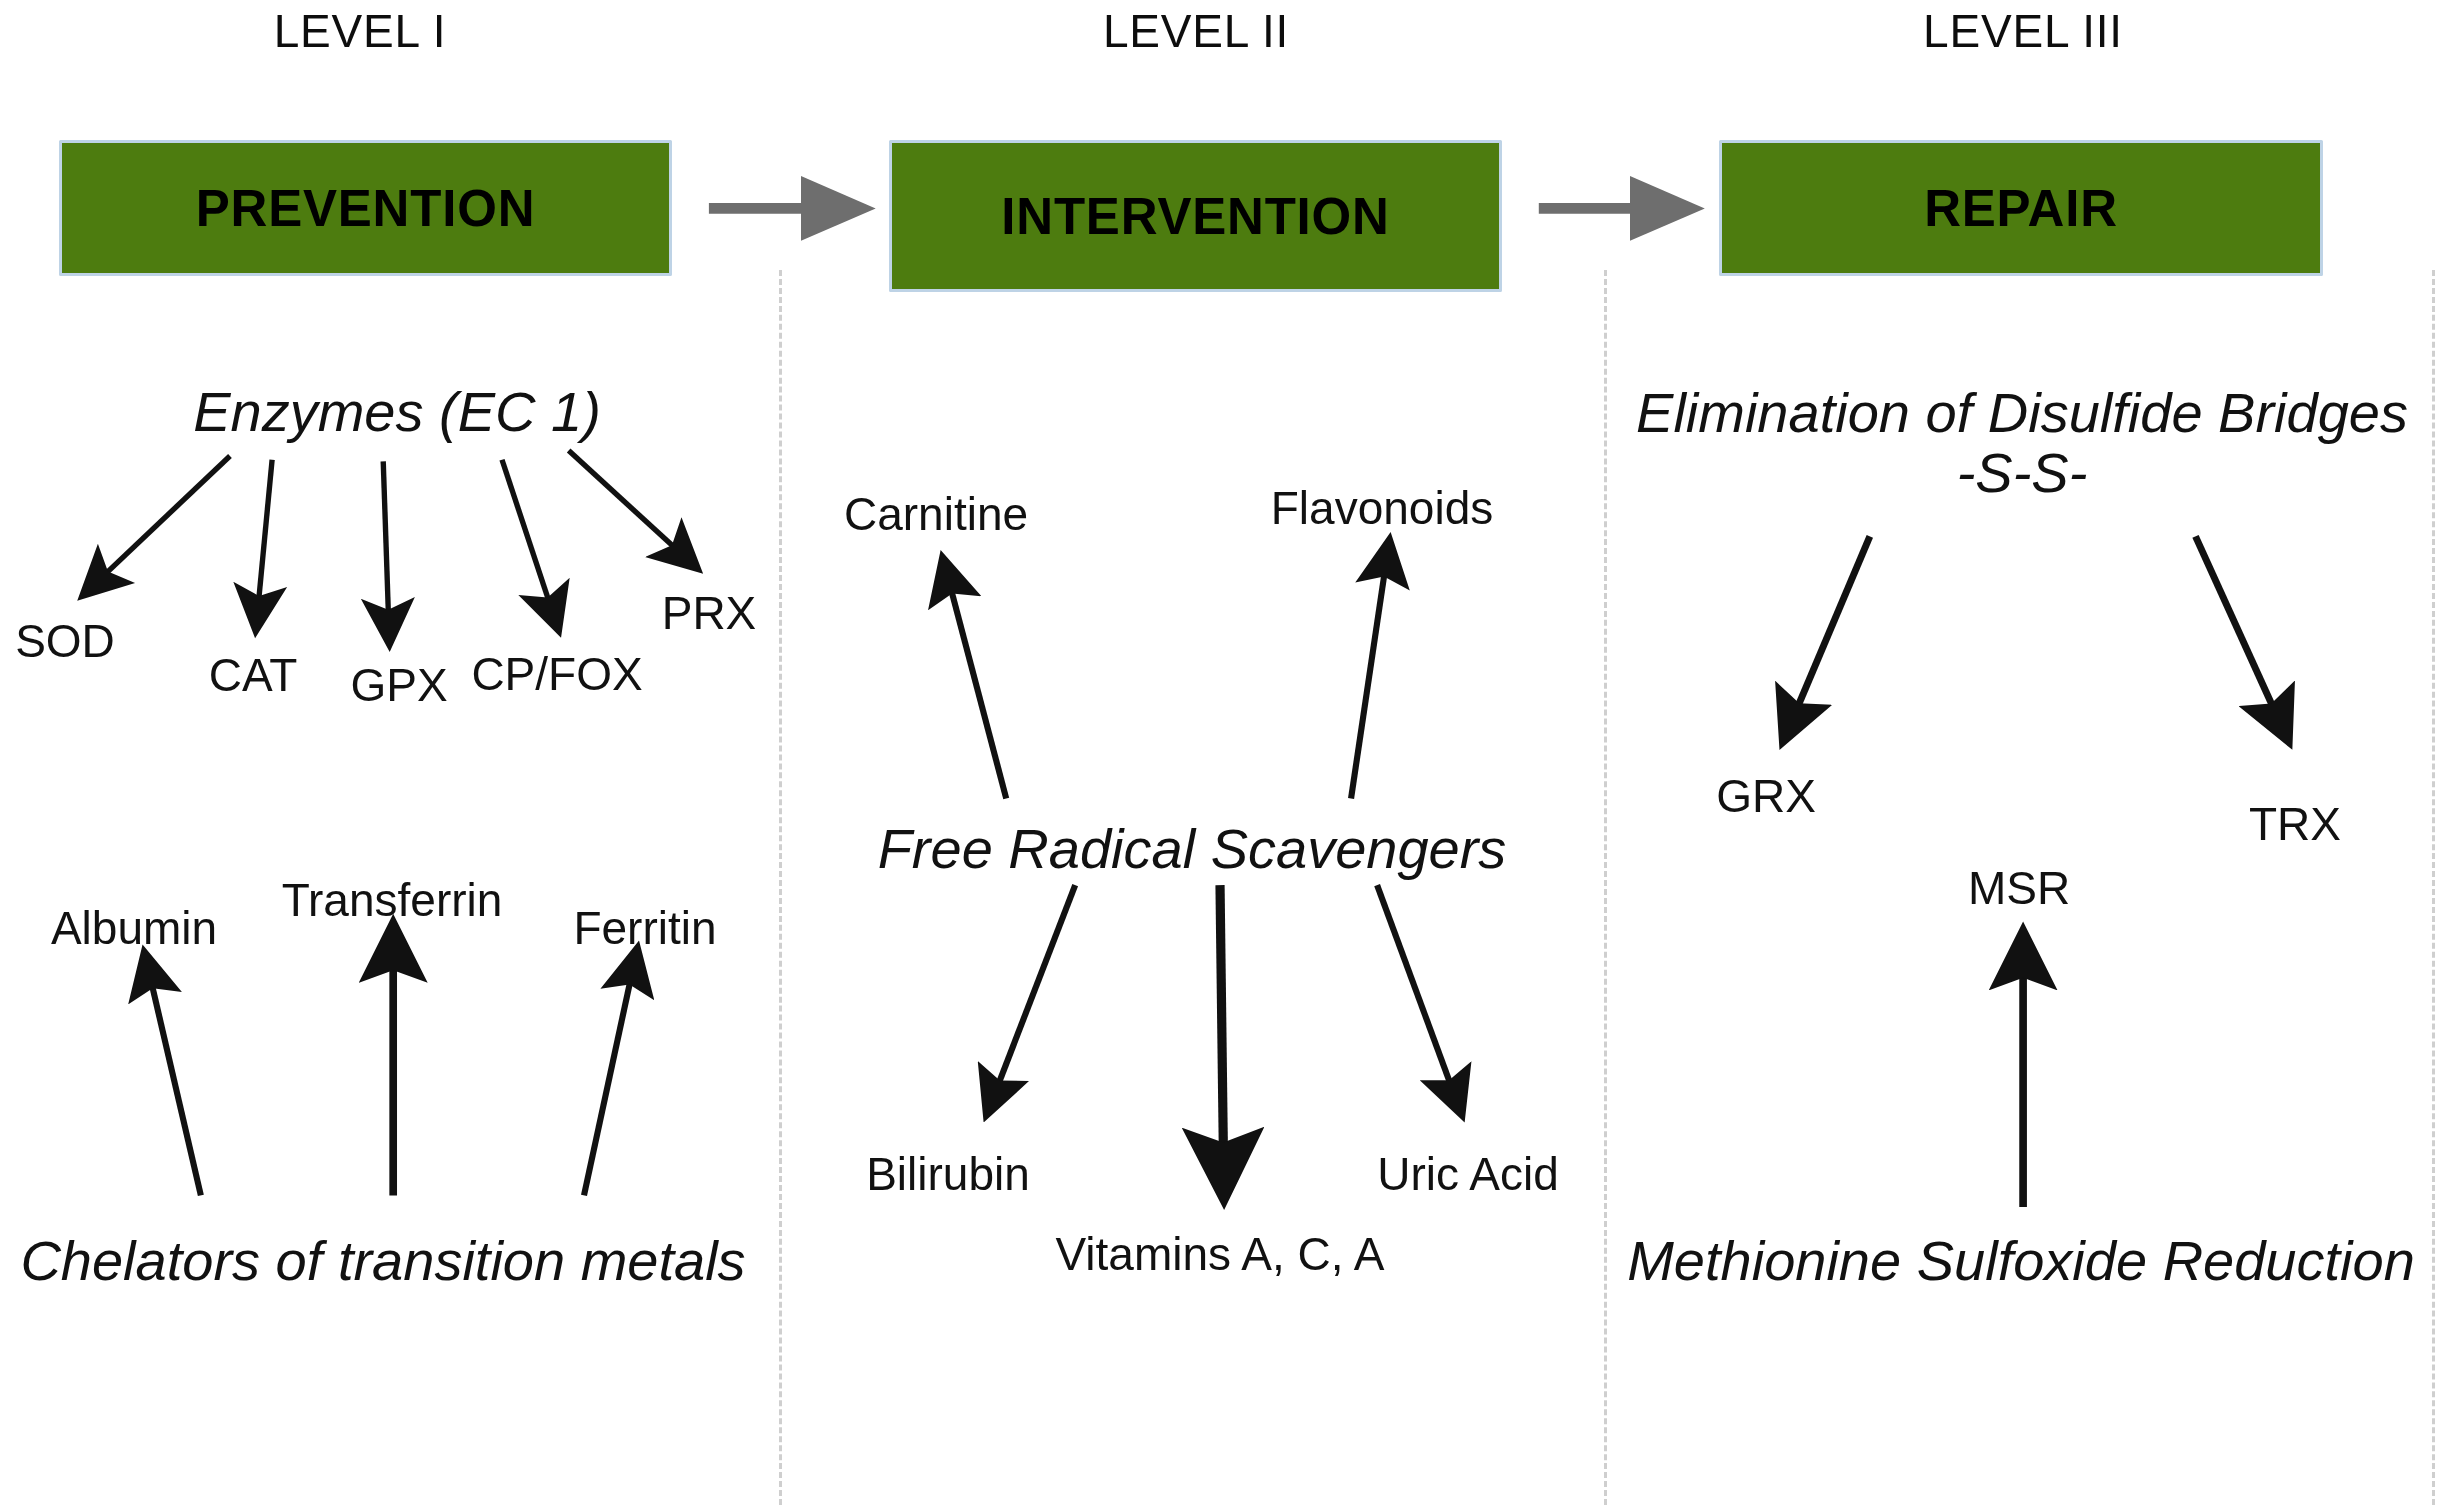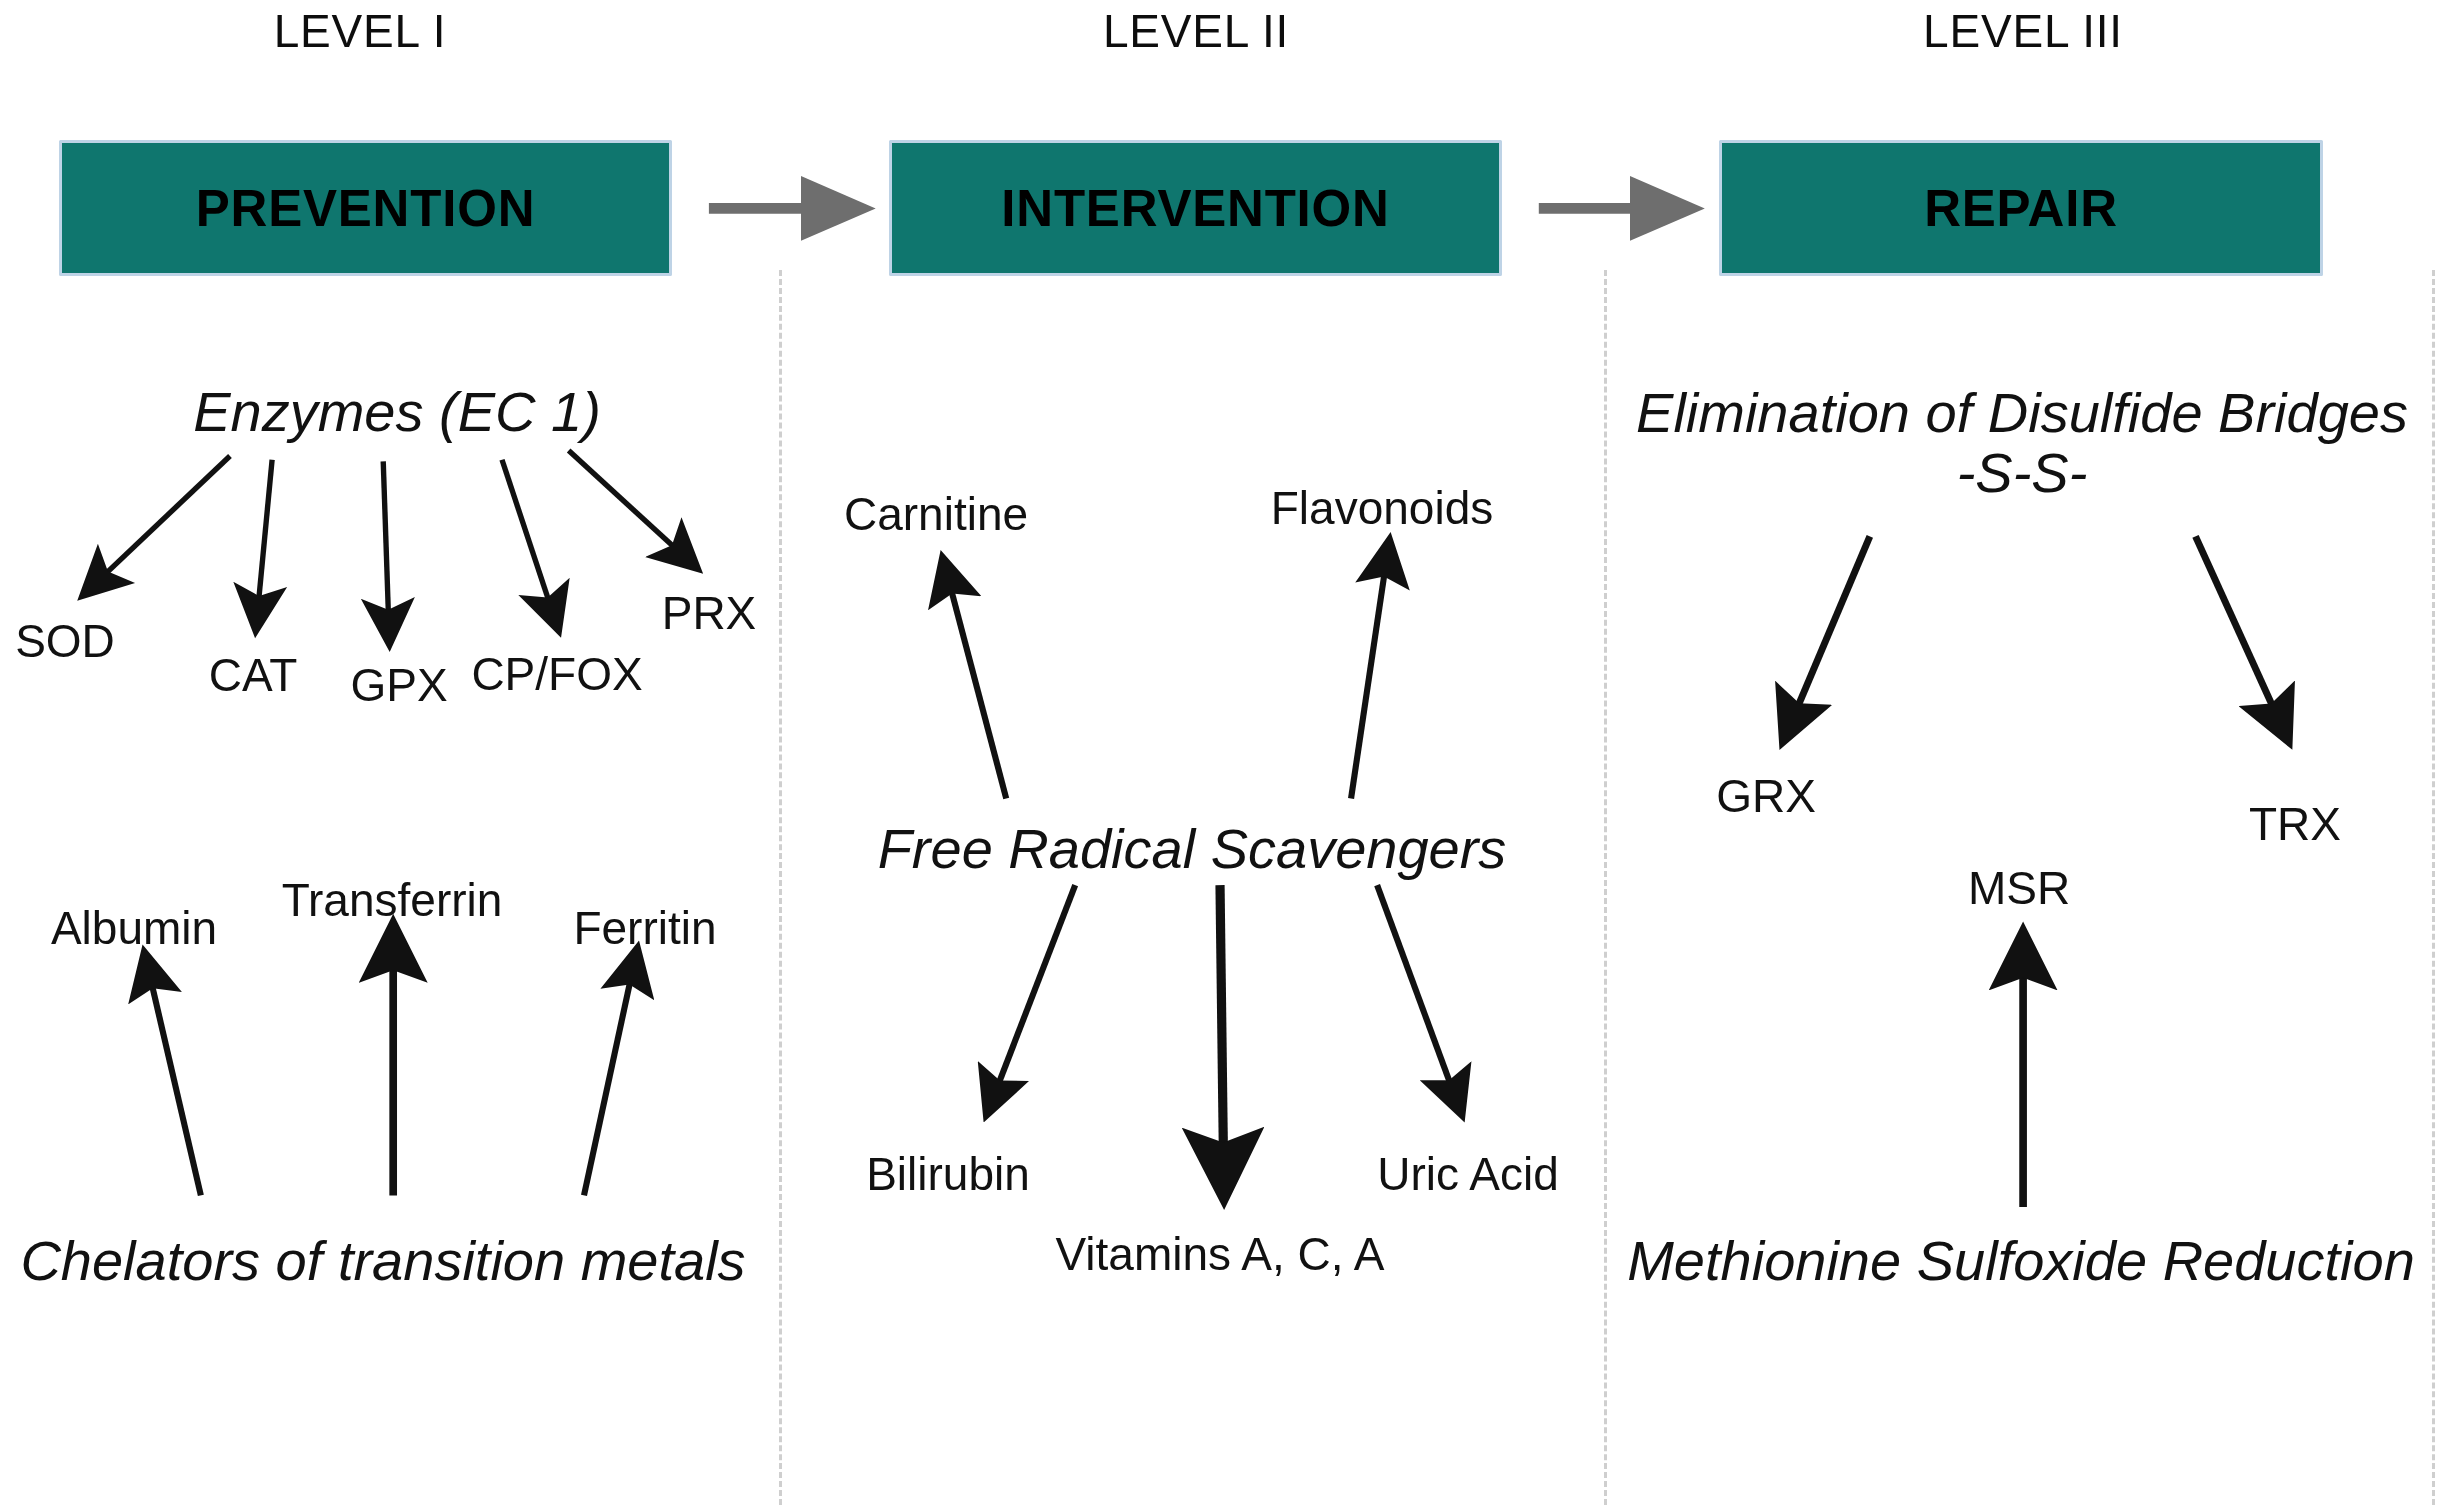--- a/index.html
+++ b/index.html
@@ -29,21 +29,21 @@
     font-weight: 400;
     color: #0d0d0d;
     letter-spacing: 0.8px;
     white-space: nowrap;
     transform: translateX(-50%);
     text-align: center;
   }
   .stage-box {
     position: absolute;
     box-sizing: border-box;
-    background: #0f766e;
+    background: #4d7c0f;
     border: 3.1px solid #bed3e6;
     border-radius: 1.5px;
     display: flex;
     align-items: center;
     justify-content: center;
   }
   .stage-box-label {
     font-size: 51px;
     font-weight: bold;
     color: #000000;
@@ -81,21 +81,21 @@
   <div class="divider" style="left:1604px; top:270px; height:1235px;"></div>
   <div class="divider" style="left:2432px; top:270px; height:1235px;"></div>
 
   <div class="level-title" style="left:360px; top:3.8px;">LEVEL I</div>
   <div class="level-title" style="left:1196px; top:3.8px;">LEVEL II</div>
   <div class="level-title" style="left:2023px; top:3.8px;">LEVEL III</div>
 
   <div class="stage-box" style="left:59px; top:140px; width:613px; height:136px;">
     <span class="stage-box-label">PREVENTION</span>
   </div>
-  <div class="stage-box" style="left:889px; top:140px; width:613px; height:136px;">
+  <div class="stage-box" style="left:889px; top:140px; width:613px; height:152px;">
     <span class="stage-box-label">INTERVENTION</span>
   </div>
   <div class="stage-box" style="left:1719px; top:140px; width:604px; height:136px;">
     <span class="stage-box-label">REPAIR</span>
   </div>
 
   <div class="node-label italic" style="left:397px; top:383px;">Enzymes (EC 1)</div>
   <div class="node-label" style="left:65px;  top:617px;">SOD</div>
   <div class="node-label" style="left:253px; top:651px;">CAT</div>
   <div class="node-label" style="left:399px; top:661px;">GPX</div>

